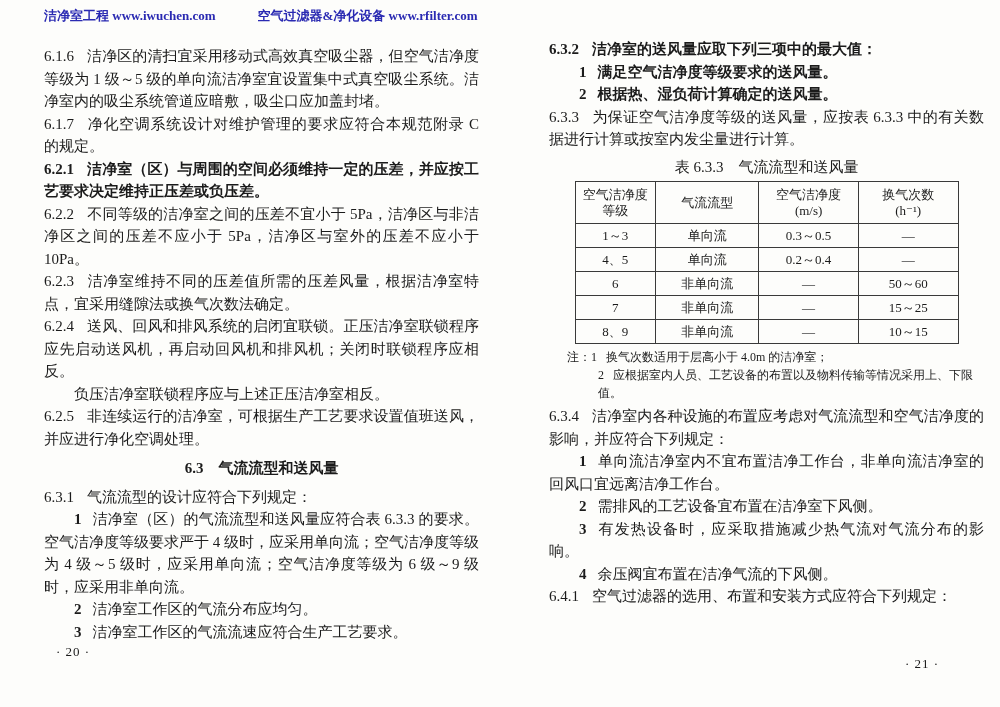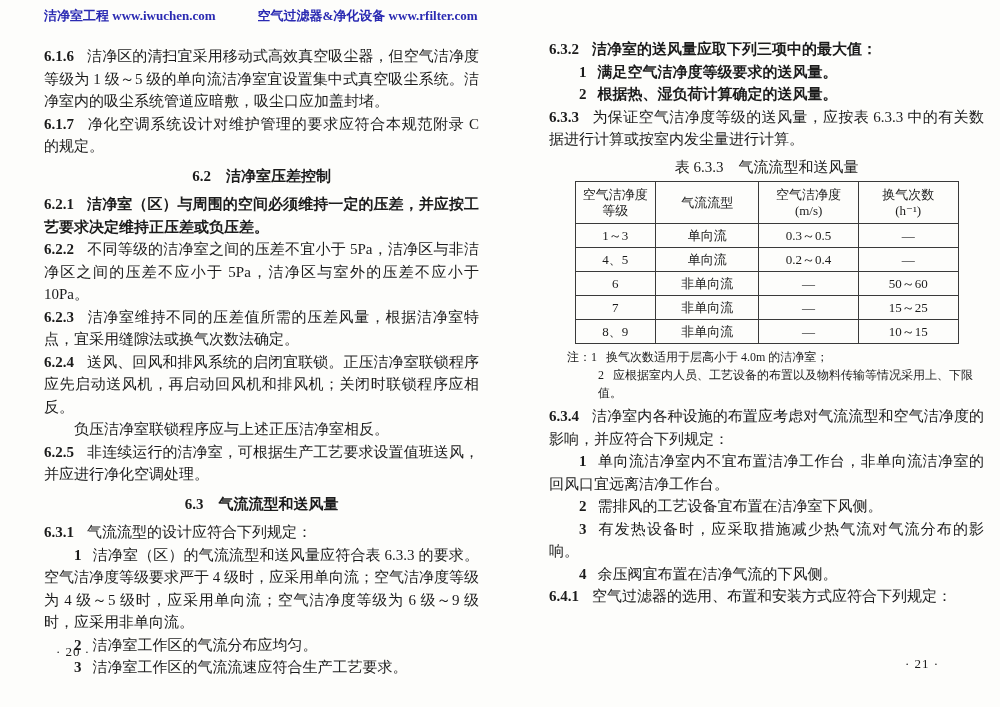--- a/index.html
+++ b/index.html
@@ -11,21 +11,21 @@
   .sheet{position:relative;width:1000px;height:707px;background:#fdfdfb;}
   
   .top-links{position:absolute;top:7px;left:44px;font-size:13px;font-weight:bold;color:#2a2ab2;white-space:nowrap;}
   .top-links a{color:#2a2ab2;text-decoration:none;cursor:pointer;}
   .top-links a:first-child{margin-right:42px;}
   
   .col{position:absolute;width:435px;font-size:15px;line-height:22.5px;text-align:justify;}
   .col-left{left:44px;top:45px;}
   .col-right{left:549px;top:38px;}
   p{margin:0;}
-  .num{font-weight:bold;margin-right:13px;white-space:nowrap;}
+  .num{font-weight:normal;margin-right:13px;white-space:nowrap;}
   .inum{font-weight:bold;margin-right:11px;}
   .item{text-indent:2em;}
   .plain-indent{text-indent:2em;}
   .boldpara, .boldpara span{font-weight:bold;}
   .heading{text-align:center;font-weight:bold;margin:7px 0 6px 0;text-indent:0;}
   
   .tbl-title{text-align:center;font-weight:normal;font-size:15px;margin:5px 0 3px 0;text-indent:0;}
   table{border-collapse:collapse;margin:0 auto 4px auto;width:384px;font-size:13px;line-height:16px;}
   th,td{border:1px solid #3a3a3a;text-align:center;font-weight:normal;padding:0 2px;}
   th{white-space:pre-line;height:41px;}
@@ -48,21 +48,20 @@
 
 <div class="sheet">
 
   <div class="top-links">
     <a>洁净室工程 www.iwuchen.com</a><a>空气过滤器&amp;净化设备 www.rfilter.com</a>
   </div>
 
   <div class="col col-left">
     <p class="art"><span class="num">6.1.6</span><span>洁净区的清扫宜采用移动式高效真空吸尘器，但空气洁净度等级为 1 级～5 级的单向流洁净室宜设置集中式真空吸尘系统。洁净室内的吸尘系统管道应暗敷，吸尘口应加盖封堵。</span></p>
     <p class="art"><span class="num">6.1.7</span><span>净化空调系统设计对维护管理的要求应符合本规范附录 C 的规定。</span></p>
-    <p class="heading">6.2　洁净室压差控制</p>
     <p class="art boldpara"><span class="num">6.2.1</span><span>洁净室（区）与周围的空间必须维持一定的压差，并应按工艺要求决定维持正压差或负压差。</span></p>
     <p class="art"><span class="num">6.2.2</span><span>不同等级的洁净室之间的压差不宜小于 5Pa，洁净区与非洁净区之间的压差不应小于 5Pa，洁净区与室外的压差不应小于 10Pa。</span></p>
     <p class="art"><span class="num">6.2.3</span><span>洁净室维持不同的压差值所需的压差风量，根据洁净室特点，宜采用缝隙法或换气次数法确定。</span></p>
     <p class="art"><span class="num">6.2.4</span><span>送风、回风和排风系统的启闭宜联锁。正压洁净室联锁程序应先启动送风机，再启动回风机和排风机；关闭时联锁程序应相反。</span></p>
     <p class="plain-indent">负压洁净室联锁程序应与上述正压洁净室相反。</p>
     <p class="art"><span class="num">6.2.5</span><span>非连续运行的洁净室，可根据生产工艺要求设置值班送风，并应进行净化空调处理。</span></p>
     <p class="heading">6.3　气流流型和送风量</p>
     <p class="art"><span class="num">6.3.1</span><span>气流流型的设计应符合下列规定：</span></p>
     <p class="item"><span class="inum">1</span><span>洁净室（区）的气流流型和送风量应符合表 6.3.3 的要求。空气洁净度等级要求严于 4 级时，应采用单向流；空气洁净度等级为 4 级～5 级时，应采用单向流；空气洁净度等级为 6 级～9 级时，应采用非单向流。</span></p>
     <p class="item"><span class="inum">2</span><span>洁净室工作区的气流分布应均匀。</span></p>

